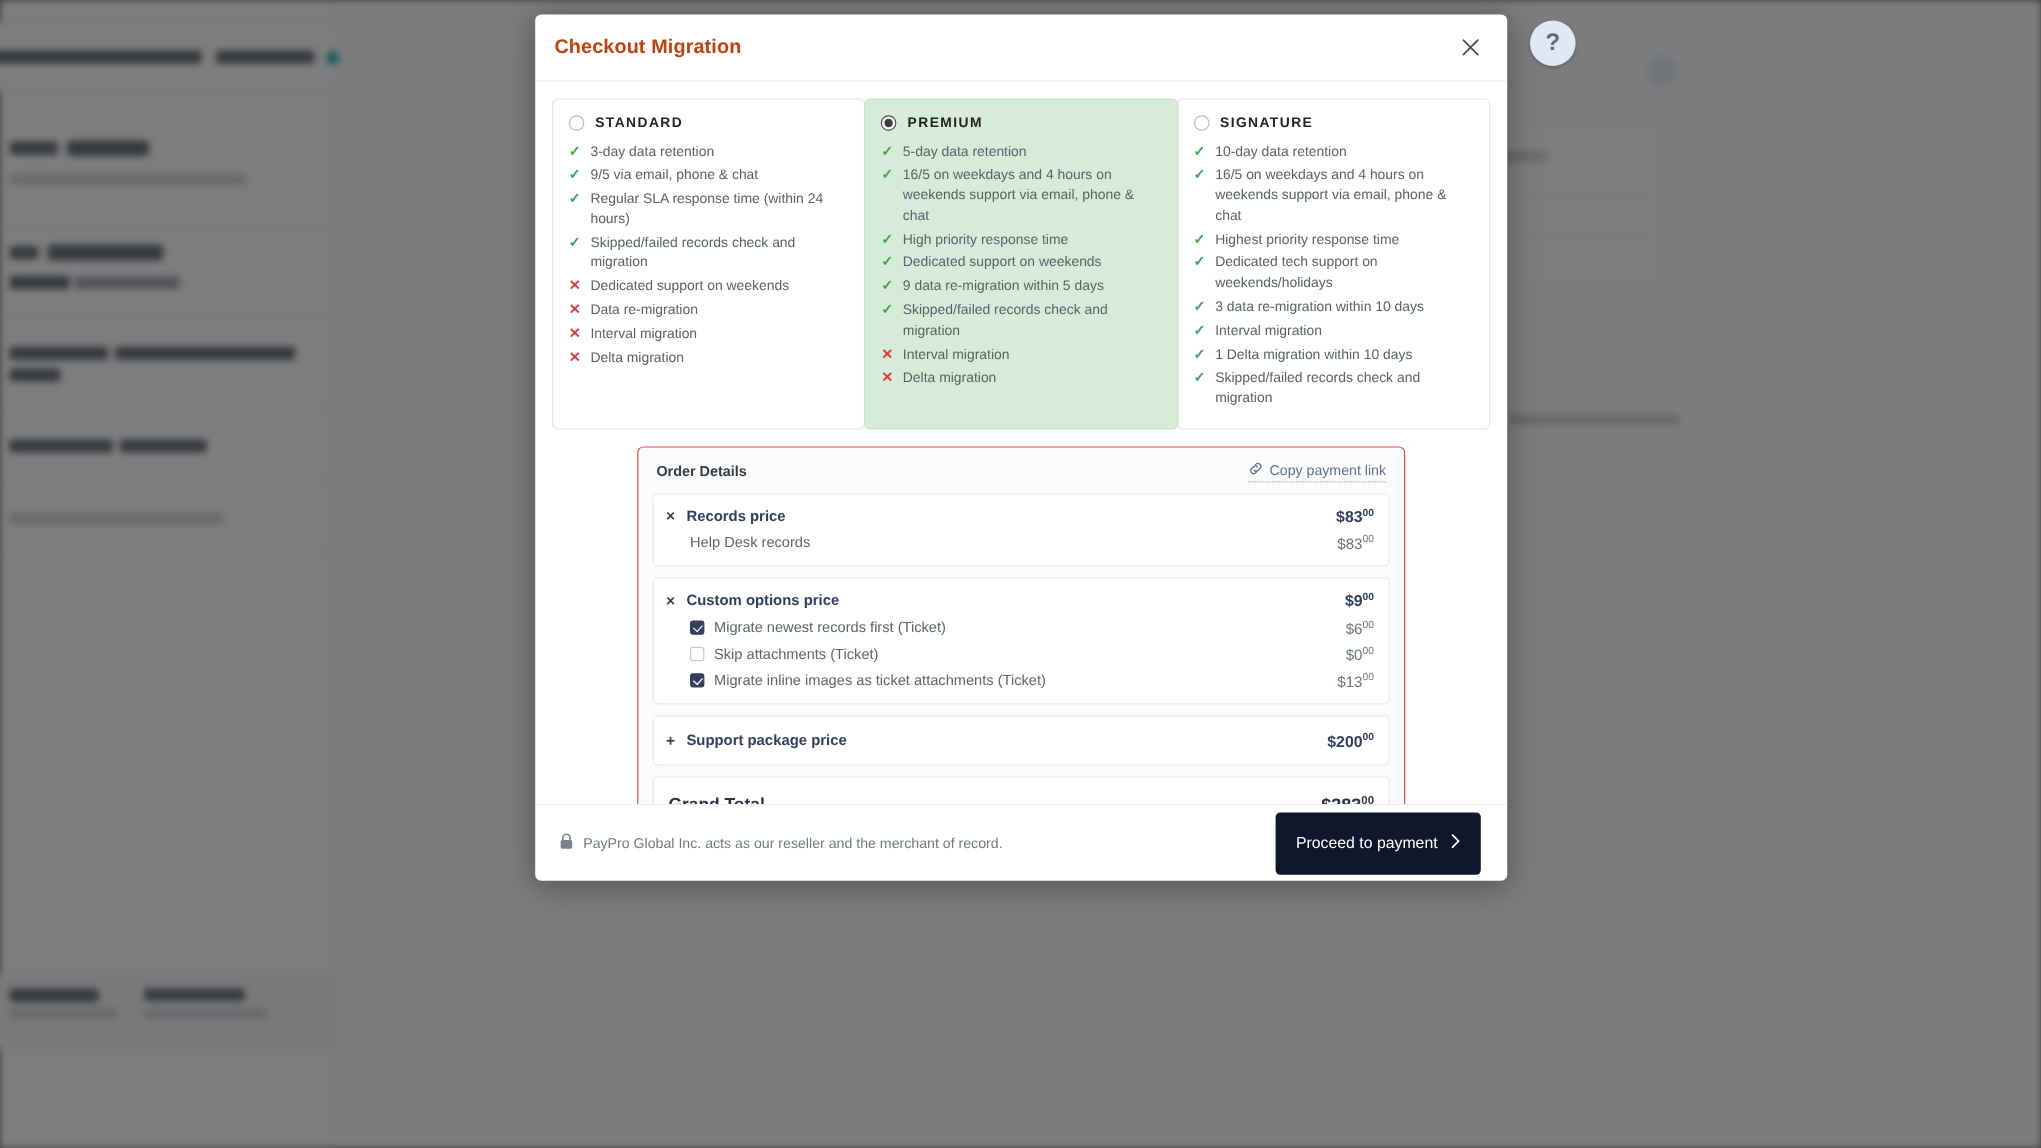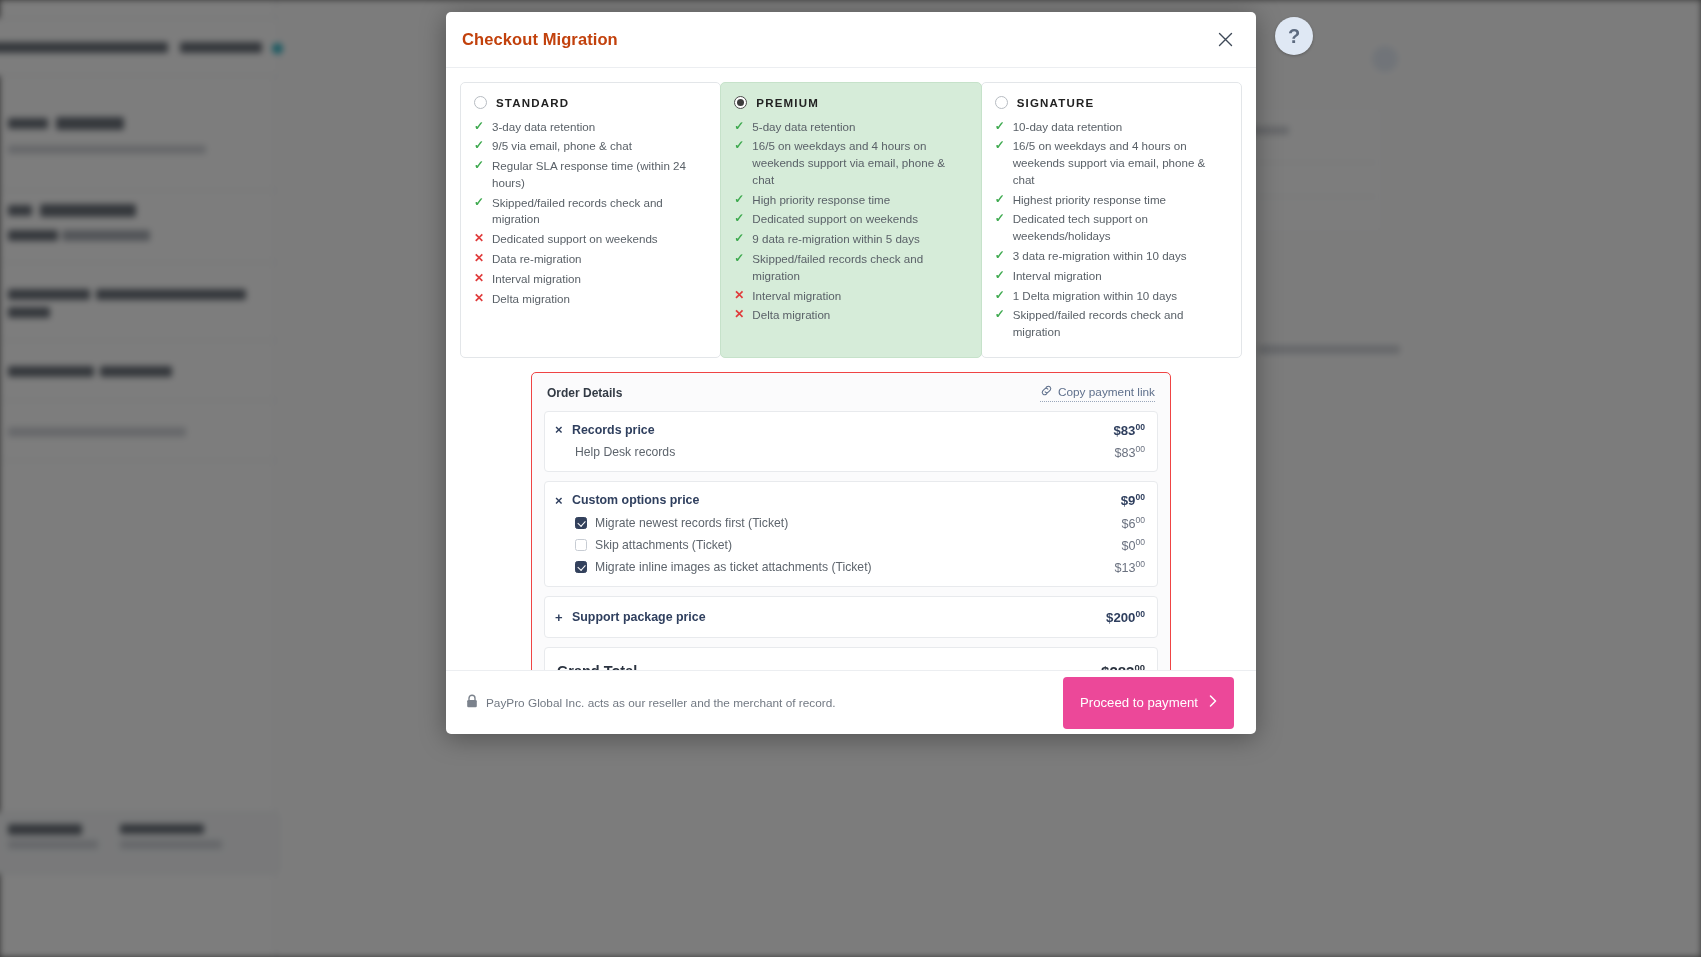--- a/index.html
+++ b/index.html
@@ -206,21 +206,21 @@
     display: flex; align-items: center;
     padding: 0 22px 0 20px;
     justify-content: center;
   }
   #footer-note {
     display: flex; align-items: center; gap: 8px;
     font-size: 11.8px; color: #727983;
   }
   #pay-btn {
     margin-left: auto;
-    background: #ec4899; color: #fff;
+    background: #0f172a; color: #fff;
     border: none; border-radius: 4px;
     height: 52px; padding: 0 17px;
     font-size: 13.2px; font-family: inherit;
     display: flex; align-items: center; gap: 11px;
     cursor: pointer;
   }
 </style>
 </head>
 <body>
 

